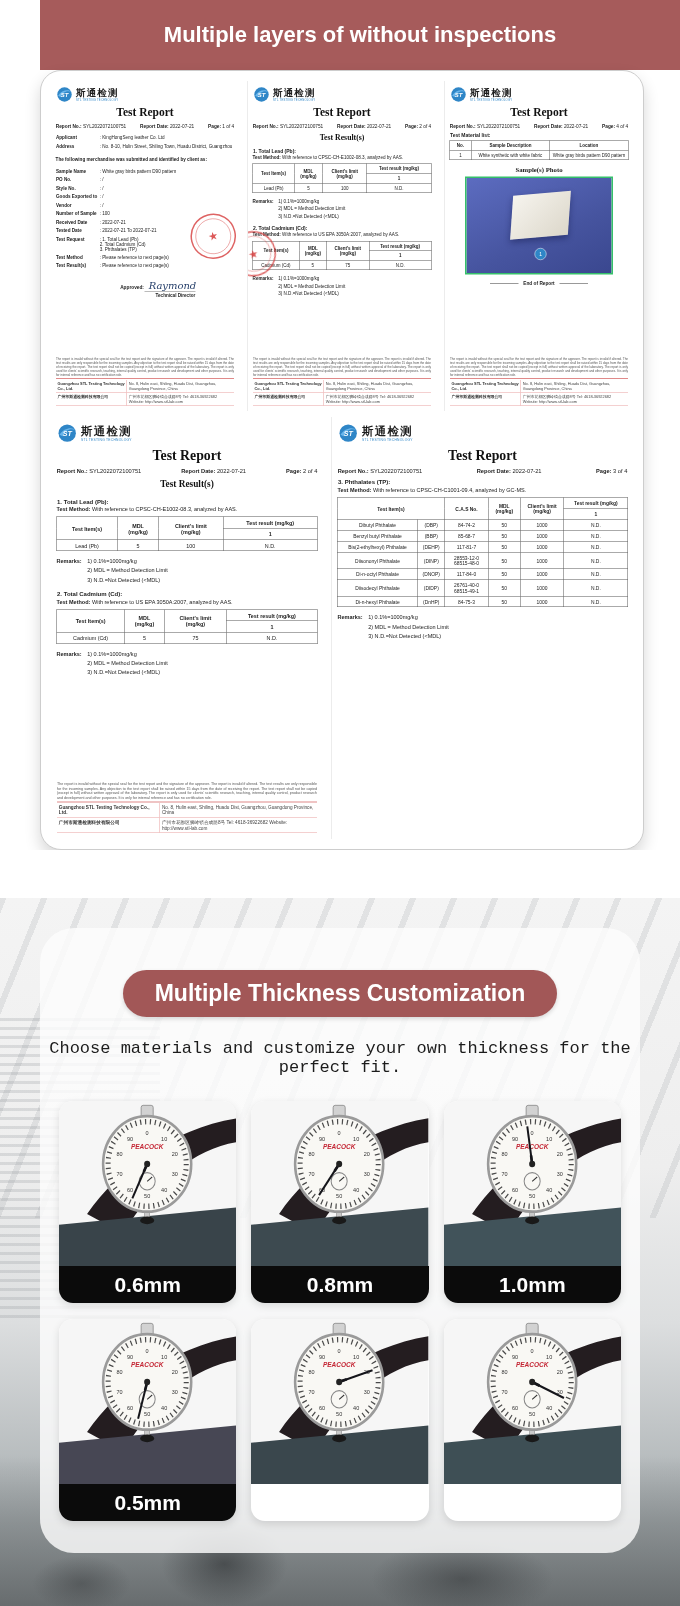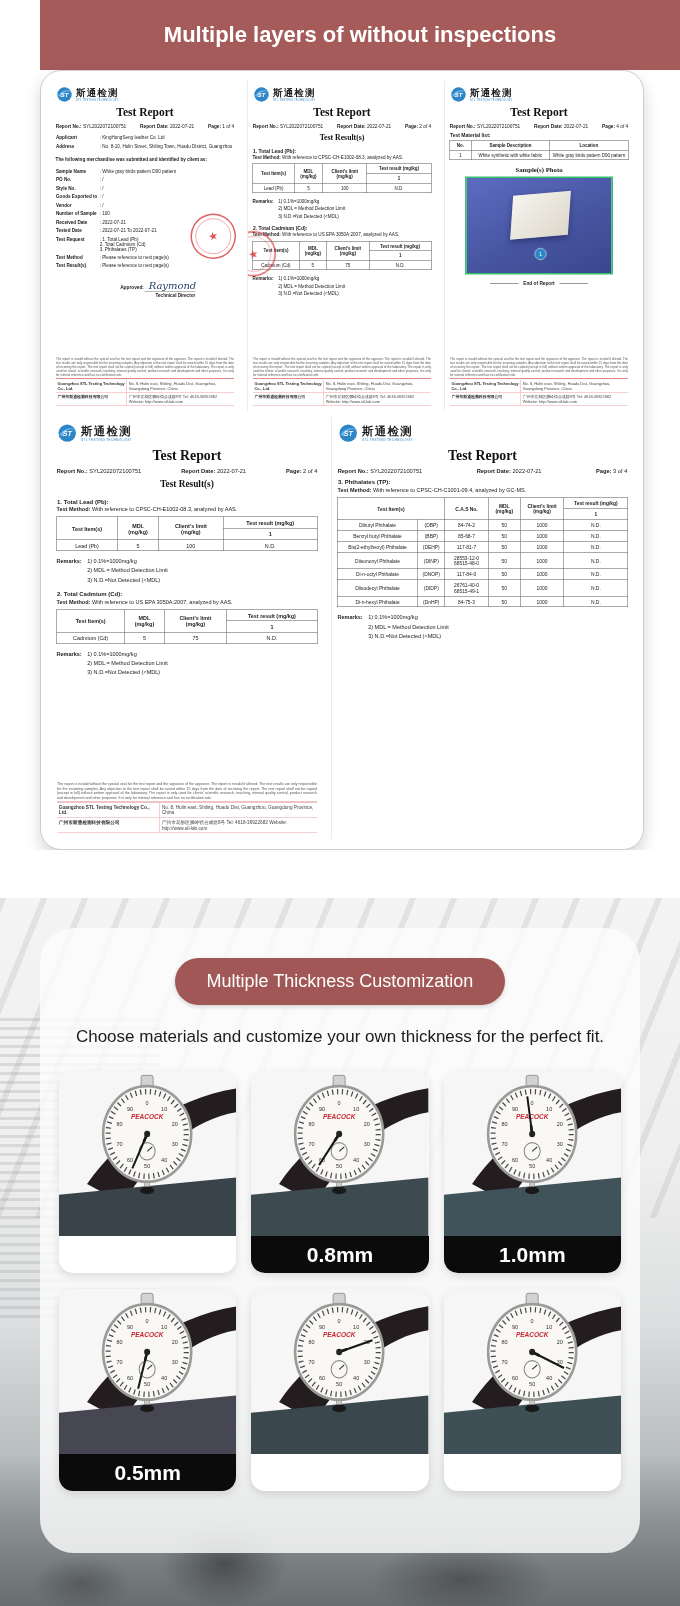--- a/index.html
+++ b/index.html
@@ -69,22 +69,22 @@
   .gap{height:48px;background:#fff;}
   .thickness-section{position:relative;height:708px;background:linear-gradient(180deg,#f4f4f4 0%,#eeeeee 38%,#dcdedf 60%,#b6bbbd 80%,#a4a9ab 100%);overflow:hidden;}
   .bg-roof{position:absolute;left:0;top:0;right:0;height:320px;background:repeating-linear-gradient(112deg,rgba(150,155,160,.30) 0 6px,rgba(0,0,0,0) 6px 38px);opacity:.65;}
   .bg-blinds{position:absolute;left:0;top:120px;width:160px;height:300px;background:repeating-linear-gradient(180deg,rgba(140,145,150,.40) 0 3px,rgba(0,0,0,0) 3px 9px);opacity:.6;}
   .bg-bottom{position:absolute;left:0;right:0;bottom:0;height:150px;background:
     radial-gradient(90px 60px at 33% 72%,rgba(35,38,40,.55),rgba(0,0,0,0) 70%),
     radial-gradient(130px 55px at 68% 82%,rgba(45,48,50,.5),rgba(0,0,0,0) 70%),
     radial-gradient(70px 40px at 12% 85%,rgba(55,58,60,.45),rgba(0,0,0,0) 70%),
     linear-gradient(180deg,rgba(140,146,148,0) 0%,rgba(110,116,118,.55) 45%,rgba(88,93,95,.8) 100%);}
   .thickness-panel{position:relative;z-index:2;margin:30px 40px 0;height:625px;background:rgba(252,252,252,.82);border-radius:34px;box-sizing:border-box;padding-top:30px;}
-  .pill{width:fit-content;margin:0 auto;background:#a25757;color:#fff;font-weight:normal;font-size:18px;line-height:47px;height:47px;padding:0 32px;border-radius:25px;box-shadow:0 2px 4px rgba(0,0,0,.15);}
-  .subtitle{text-align:center;font-size:17px;color:#1c1c1c;margin:22px 0 0;}
+  .pill{width:fit-content;margin:12px auto;background:#a25757;color:#fff;font-weight:bold;font-size:23px;line-height:47px;height:47px;padding:0 32px;border-radius:25px;box-shadow:0 2px 4px rgba(0,0,0,.15);}
+  .subtitle{text-align:center;font-size:17px;color:#1c1c1c;margin:22px 0 0;font-family:Liberation Mono, monospace;}
   .tiles{width:562px;margin:24px auto 0;display:grid;grid-template-columns:repeat(3,1fr);gap:16px 15px;}
   .tile{border-radius:14px;overflow:hidden;background:#fff;box-shadow:0 3px 8px rgba(0,0,0,.12);}
   .gauge{display:block;width:100%;height:165px;}
   .g-bg{fill:#f6f6f6;}
   .g-arm{fill:#241d20;}
   .g-stem{fill:#c9c9c9;stroke:#8a8a8a;stroke-width:.6;}
   .g-anvil{fill:#191919;}
   .g-knob{fill:#d2d2d2;stroke:#8a8a8a;stroke-width:.8;}
   .g-face{fill:#f9f8f4;stroke:#9a9a9a;stroke-width:2.5;}
   .g-ticks{fill:none;stroke:#4a4a4a;stroke-width:5;stroke-dasharray:1.2 3.7;}
@@ -603,20 +603,21 @@
         <text class="g-num" x="88" y="89">50</text>
         <text class="g-num" x="71" y="83.5">60</text>
         <text class="g-num" x="60.4" y="69">70</text>
         <text class="g-num" x="60.4" y="51">80</text>
         <text class="g-num" x="71" y="36.5">90</text>
         <line class="g-needle" x1="88" y1="58" x2="88" y2="23" transform="rotate(205 88 58)"></line>
         <line class="g-tail" x1="88" y1="58" x2="88" y2="66" transform="rotate(385 88 58)"></line>
         <circle class="g-cap" cx="88" cy="58" r="3"></circle>
       </g>
     </svg>
+    <div class="tile-label">0.6mm</div>
   </div>
 
   <div class="tile">
     <svg class="gauge" viewBox="0 0 177 152" preserveAspectRatio="none">
       <rect class="g-bg" x="0" y="0" width="177" height="152"></rect>
       <path class="g-arm" d="M177,16 C112,26 60,62 28,104 L64,122 C96,74 136,44 177,38 Z"></path>
       <path class="g-sheet" d="M0,114 L177,98 L177,152 L0,152 Z" style="fill: rgb(61, 74, 80);"></path>
       <rect class="g-stem" x="85.5" y="98" width="5" height="12"></rect>
       <ellipse class="g-anvil" cx="88" cy="110" rx="7" ry="3.5"></ellipse>
       <rect class="g-knob" x="82" y="4" width="12" height="12" rx="2"></rect>

